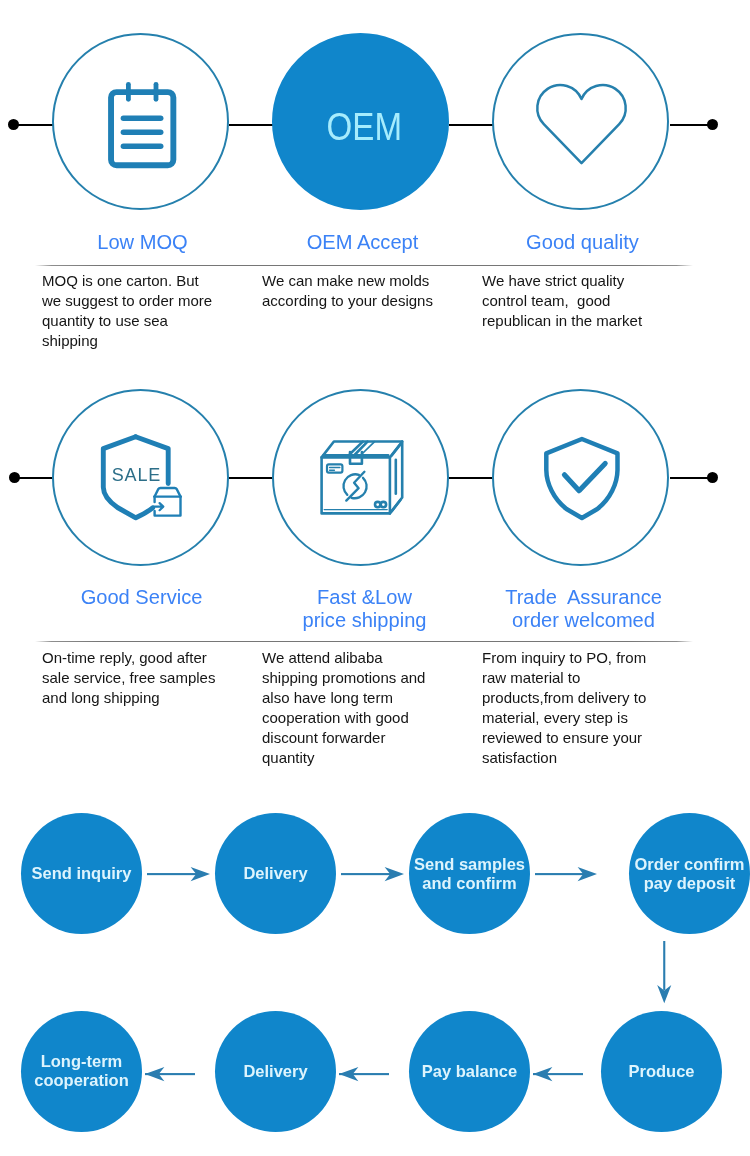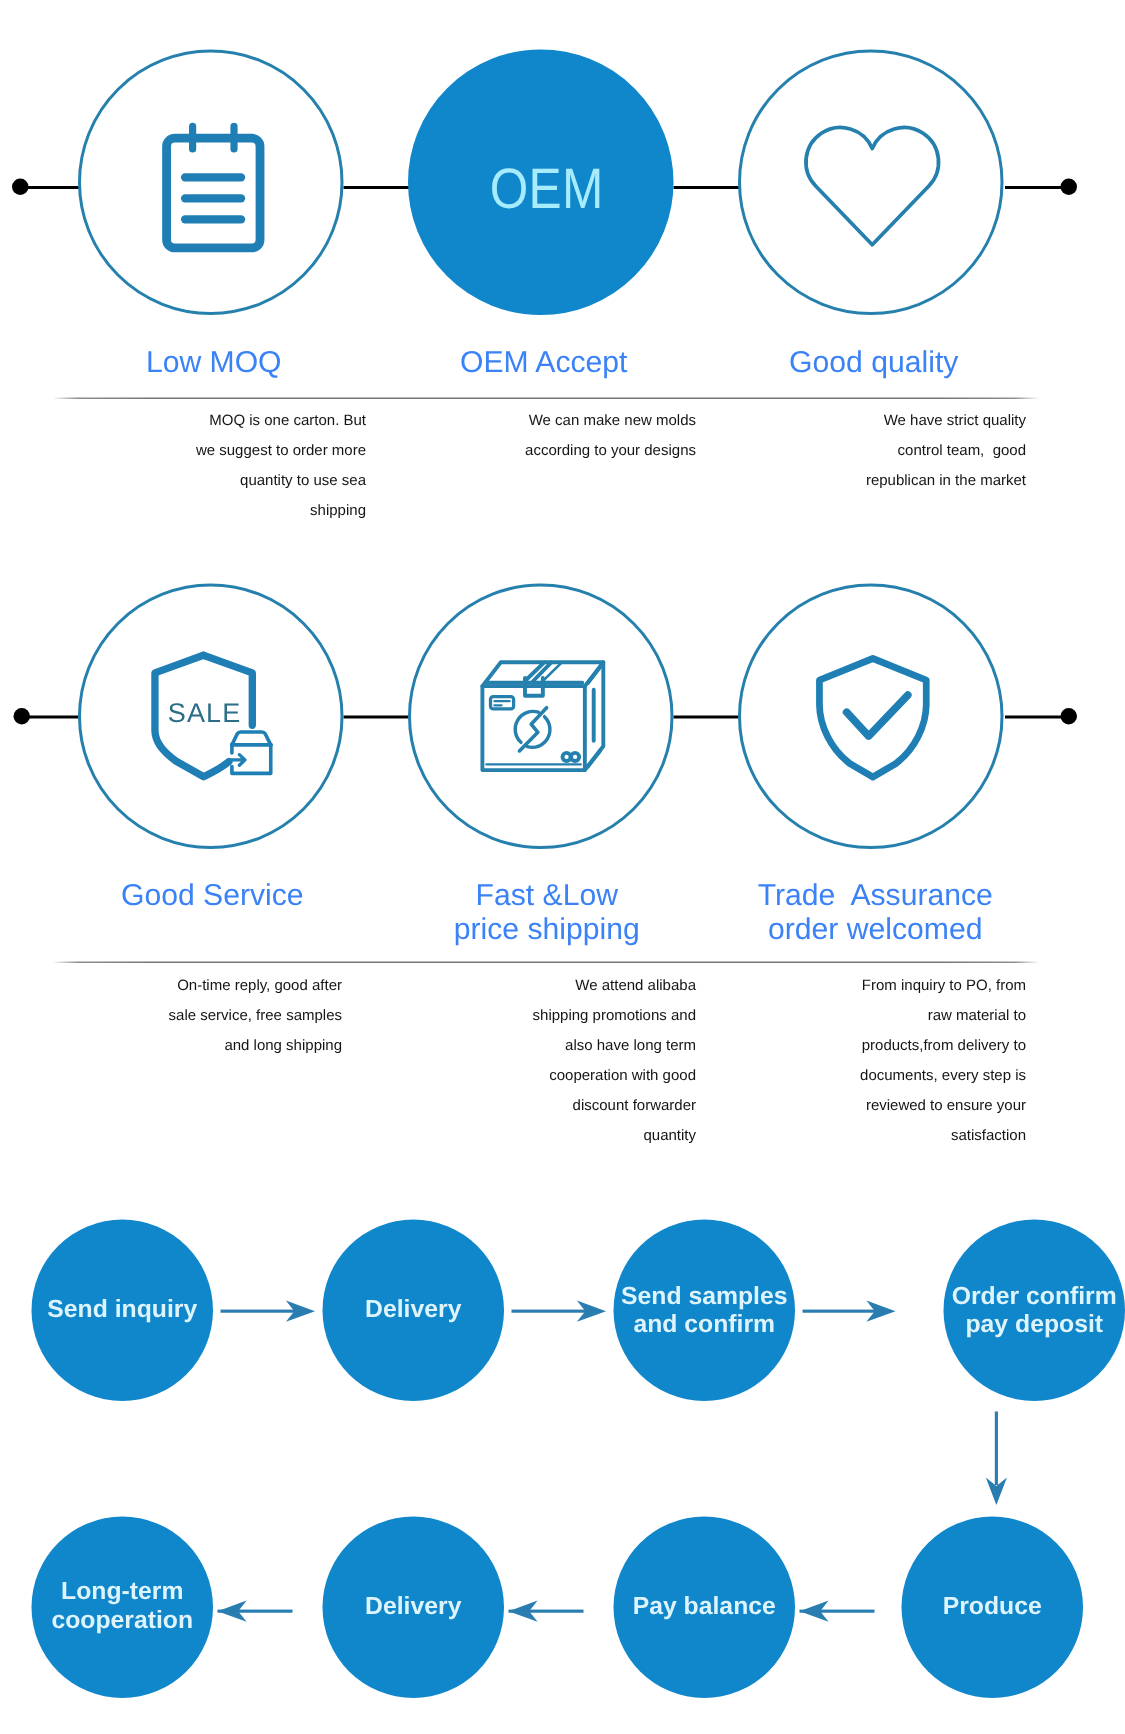--- a/index.html
+++ b/index.html
@@ -19,22 +19,22 @@
   .oemtext{font-family:"Liberation Sans",sans-serif;font-size:35.2px;
            color:#a6ecfd;letter-spacing:0.2px;font-weight:400;line-height:1;
            position:relative;top:5.5px;left:4px;
            display:inline-block;transform:scaleX(0.94) scaleY(1.08);transform-origin:center;}
 
   .conn{position:absolute;height:2px;background:#000;}
   .dot{position:absolute;width:11px;height:11px;border-radius:50%;background:#000;}
 
   .ftitle{position:absolute;text-align:center;color:#3b82f6;
           font-size:20.1px;line-height:23.4px;font-weight:400;}
-  .fdesc{position:absolute;text-align:right;color:#151515;
-         font-size:10px;line-height:20px;font-weight:400;}
+  .fdesc{position:absolute;text-align:left;color:#151515;
+         font-size:15px;line-height:20px;font-weight:400;}
   .ftitle>div,.ftitle>span,.fdesc>div{white-space:pre;}
   .ftitle>div,.fdesc>div{line-height:inherit;}
 
   .divider{position:absolute;height:1px;
     background:linear-gradient(to right,rgba(160,160,160,0) 0%,rgba(130,130,130,0.9) 2.5%,rgba(118,118,118,1) 10%,rgba(118,118,118,1) 90%,rgba(130,130,130,0.9) 97.5%,rgba(160,160,160,0) 100%);}
 
   
   .fcircle{position:absolute;width:121px;height:121px;border-radius:50%;
            background:#1086cb;display:flex;align-items:center;justify-content:center;}
   .fcircle span{display:block;text-align:center;color:#ddf4fd;
@@ -182,38 +182,38 @@
   <div class="fdesc" style="left:262px;top:271px;width:202px;">
     <div>We can make new molds</div>
     <div>according to your designs</div>
   </div>
   <div class="fdesc" style="left:482px;top:271px;width:202px;">
     <div>We have strict quality</div>
     <div>control team,  good</div>
     <div>republican in the market</div>
   </div>
 
-  <div class="fdesc" style="left:26px;top:648px;width:202px;">
+  <div class="fdesc" style="left:42px;top:648px;width:202px;">
     <div>On-time reply, good after</div>
     <div>sale service, free samples</div>
     <div>and long shipping</div>
   </div>
   <div class="fdesc" style="left:262px;top:648px;width:202px;">
     <div>We attend alibaba</div>
     <div>shipping promotions and</div>
     <div>also have long term</div>
     <div>cooperation with good</div>
     <div>discount forwarder</div>
     <div>quantity</div>
   </div>
   <div class="fdesc" style="left:482px;top:648px;width:202px;">
     <div>From inquiry to PO, from</div>
     <div>raw material to</div>
     <div>products,from delivery to</div>
-    <div>documents, every step is</div>
+    <div>material, every step is</div>
     <div>reviewed to ensure your</div>
     <div>satisfaction</div>
   </div>
 
   <svg class="abs" width="750" height="370" style="left:0;top:790px;" viewBox="0 0 750 370" fill="none">
     <g fill="#2a7db0">
 
       <g>
         <rect x="147" y="83.05" width="50" height="2.1"></rect>
         <path d="M210 84.1 L190.6 77.0 L196.2 84.1 L190.6 91.2 Z"></path>

